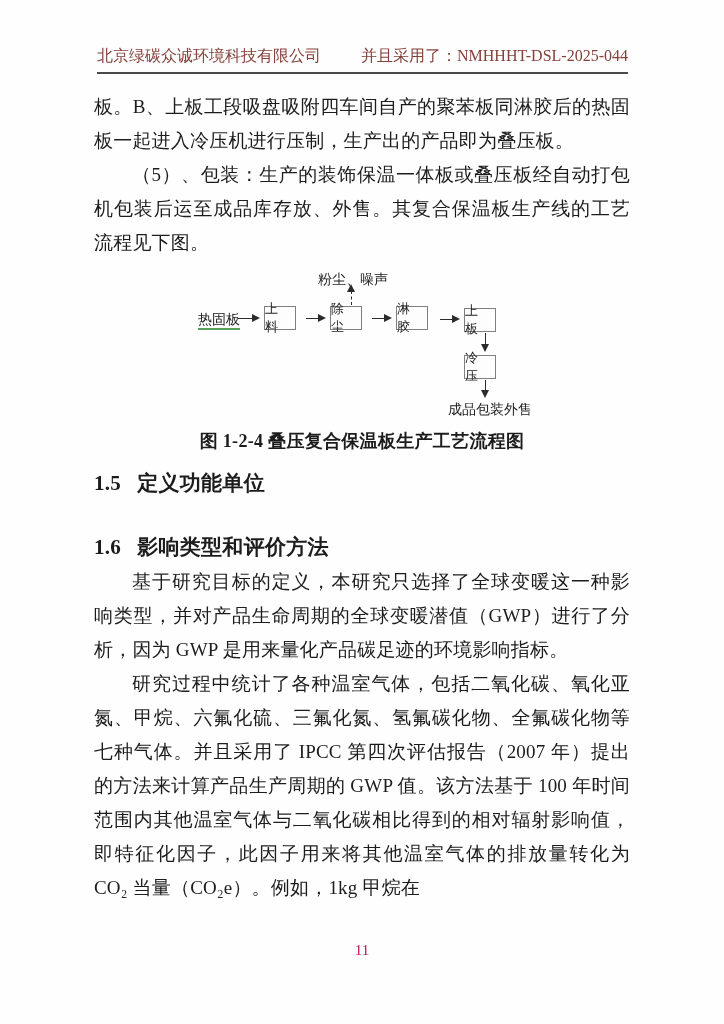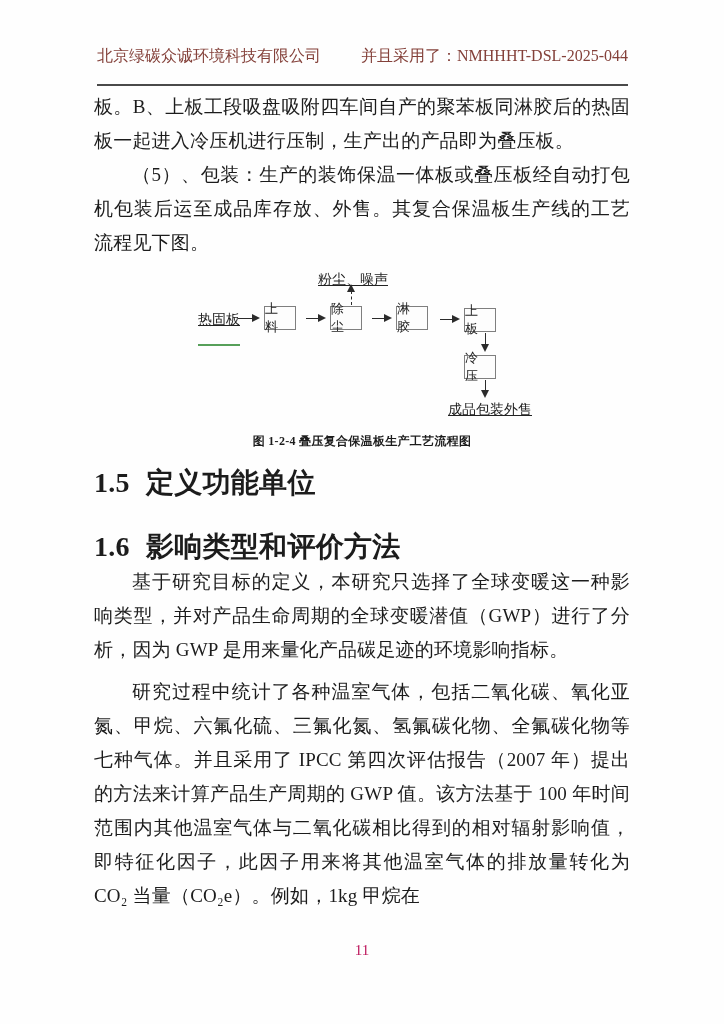--- a/index.html
+++ b/index.html
@@ -6,33 +6,33 @@
   .page{
     position:relative;width:724px;height:1024px;background:#fefefe;
     font-family:"Liberation Serif","DejaVu Serif",serif;color:#1c1c1c;
     overflow:hidden;box-sizing:border-box;
   }
   
   .header{
     position:absolute;top:46px;left:97px;right:96px;
     display:flex;justify-content:space-between;align-items:center;
     font-size:16px;line-height:20px;color:#84413a;
-    padding-bottom:18px;border-bottom:2px solid #4a4a4a;
+    padding-bottom:6px;border-bottom:2px solid #4a4a4a;
   }
   
   .content{position:absolute;top:90px;left:94px;width:536px;}
   .para{
     margin:0;font-size:19px;line-height:34px;
     text-align:justify;text-indent:2em;letter-spacing:.2px;
   }
   .para.no-indent{text-indent:0;}
   
   .flowchart{position:relative;height:152px;margin-top:8px;font-family:"Liberation Sans","DejaVu Sans",sans-serif;}
-  .fc-label{position:absolute;font-size:14px;line-height:16px;color:#222;white-space:nowrap;text-decoration:underline;}
-  .fc-input{left:104px;top:43px;border-bottom:2px solid #57a05a;padding-bottom:17px;}
+  .fc-label{position:absolute;font-size:14px;line-height:16px;color:#222;white-space:nowrap;}
+  .fc-input{left:104px;top:43px;border-bottom:2px solid #57a05a;padding-bottom:1px;}
   .fc-emission{left:224px;top:3px;}
   .fc-output{left:354px;top:133px;}
   .fc-box{
     position:absolute;width:32px;height:24px;border:1px solid #7f7f7f;background:#fdfdfd;
     display:flex;align-items:center;justify-content:center;
     font-size:13px;letter-spacing:1px;color:#222;box-sizing:border-box;
   }
   .b1{left:170px;top:38px;}
   .b2{left:236px;top:38px;}
   .b3{left:302px;top:38px;}
@@ -55,30 +55,30 @@
   .v1{left:391px;top:65px;height:17px;}
   .v2{left:391px;top:112px;height:16px;}
   .dasharrow{position:absolute;left:257px;top:23px;height:14px;width:0;border-left:1.5px dashed #2b2b2b;}
   .dasharrow::after{
     content:"";position:absolute;left:-5px;top:-7px;
     border-bottom:8px solid #2b2b2b;border-left:4px solid transparent;border-right:4px solid transparent;
   }
   
   .caption{
     margin:6px 0 0;text-align:center;font-weight:bold;
-    font-size:12px;line-height:30px;letter-spacing:.3px;
+    font-size:18px;line-height:30px;letter-spacing:.3px;
   }
   .sec{
-    margin:12px 0 0;font-size:28px;line-height:30px;font-weight:bold;letter-spacing:.3px;
+    margin:12px 0 0;font-size:21px;line-height:30px;font-weight:bold;letter-spacing:.3px;
   }
   .sec .sec-num{margin-right:16px;}
   .sec.sec-16{margin-top:34px;}
   .para.p15{margin-top:0;}
   .para.p16a{margin-top:3px;}
-  .para.p16b{margin-top:8px;}
+  .para.p16b{margin-top:0;}
   
   .footer{
     position:absolute;top:942px;left:0;width:100%;
     text-align:center;font-size:15px;color:#be185d;
   }
 </style>
 </head>
 <body>
 
 <div class="page">

